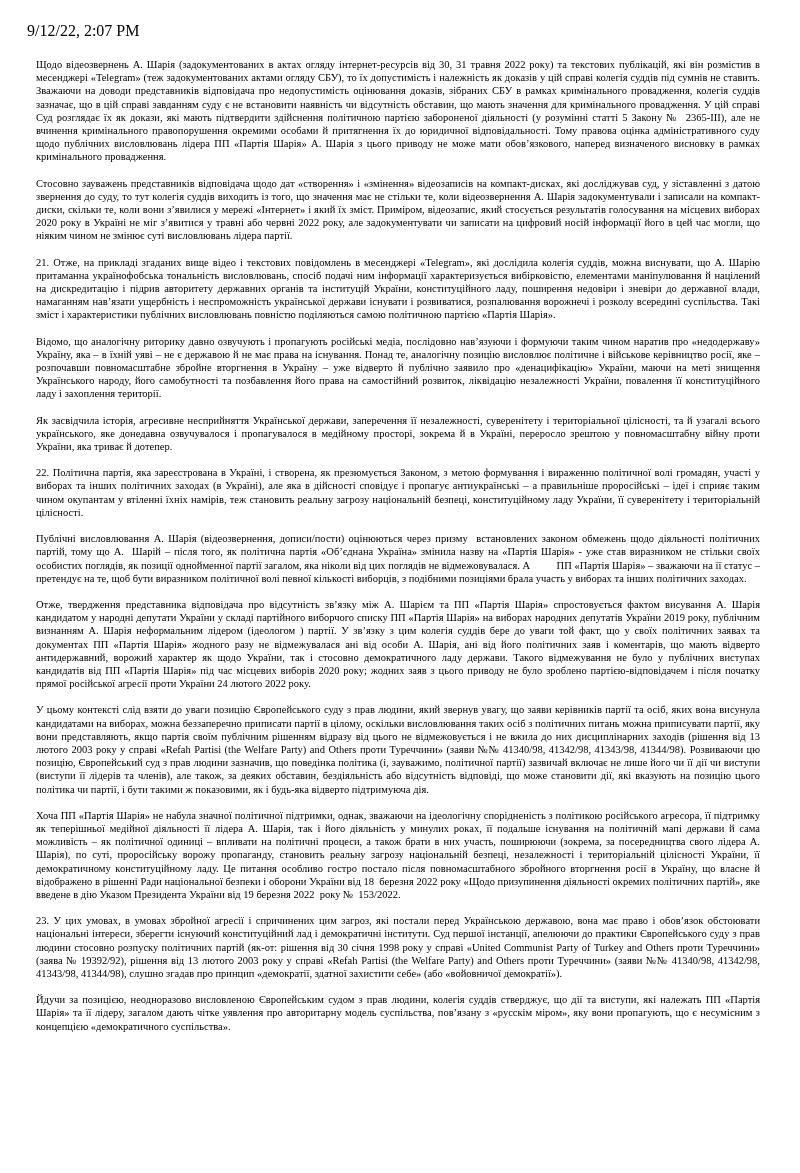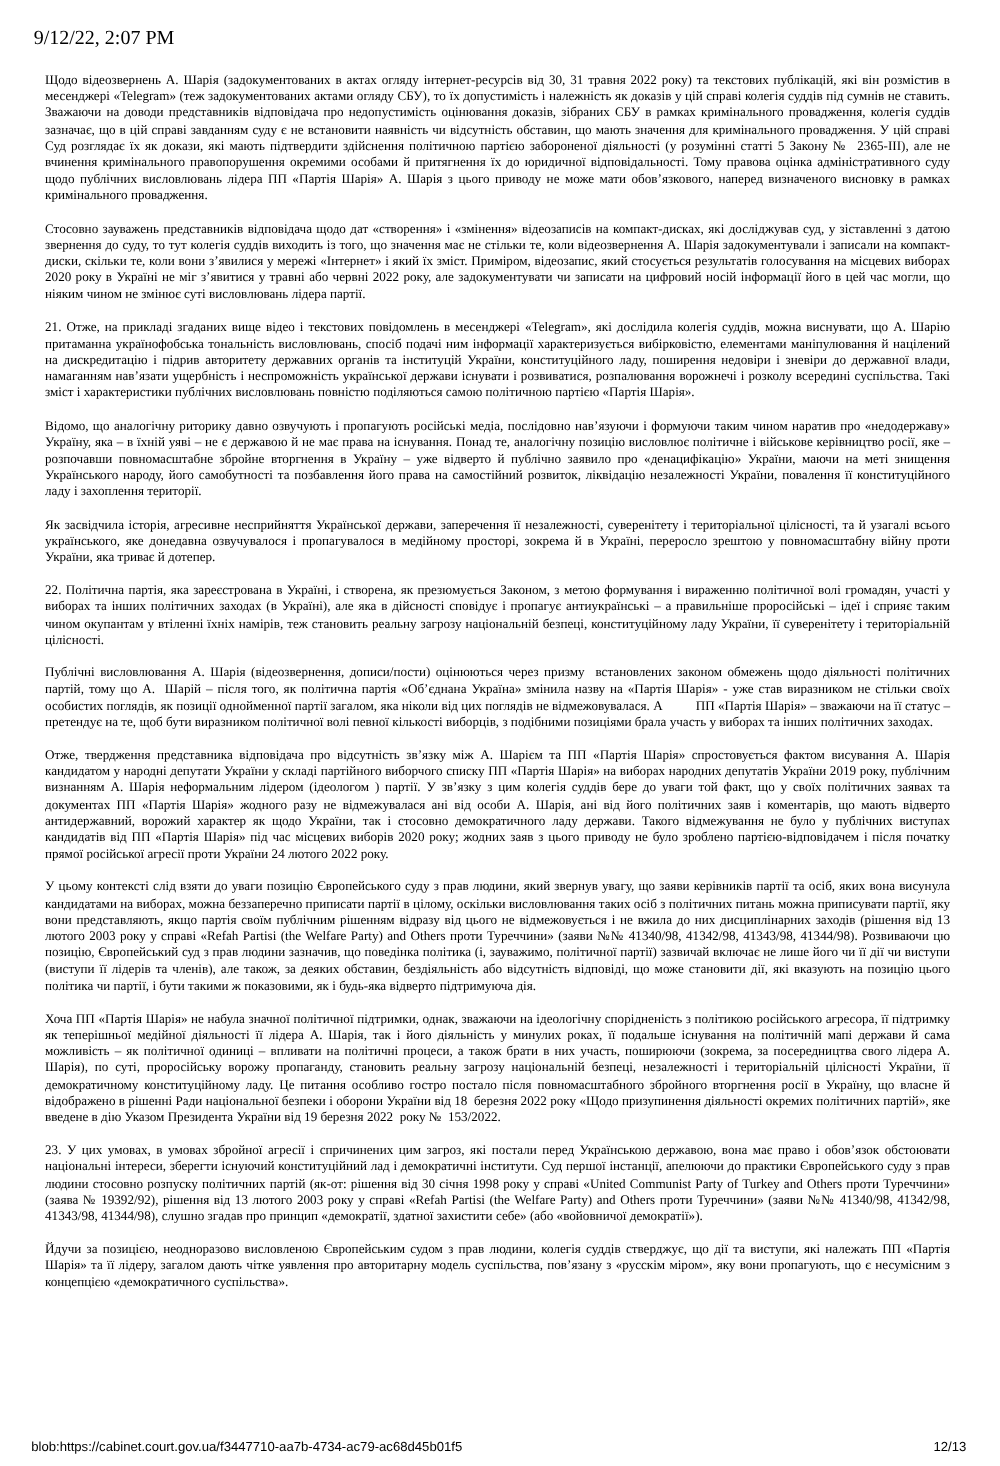--- a/index.html
+++ b/index.html
@@ -73,18 +73,14 @@
     <p><span>Як засвідчила історія, агресивне несприйняття Української держави, заперечення її незалежності, суверенітету і територіальної цілісності, та й узагалі всього українського, яке донедавна озвучувалося і пропагувалося в медійному просторі, зокрема й в Україні, переросло зрештою у повномасштабну війну проти України, яка триває й дотепер.</span></p>
     <p><b class="pnum">22.</b> <span>Політична партія, яка зареєстрована в Україні, і створена, як презюмується Законом, з метою формування і вираженню політичної волі громадян, участі у виборах та інших політичних заходах (в Україні), але яка в дійсності сповідує і пропагує антиукраїнські – а правильніше проросійські – ідеї і сприяє таким чином окупантам у втіленні їхніх намірів, теж становить реальну загрозу національній безпеці, конституційному ладу України, її суверенітету і територіальній цілісності.</span></p>
     <p><span>Публічні висловлювання А. Шарія (відеозвернення, дописи/пости) оцінюються через призму &nbsp;встановлених законом обмежень щодо діяльності політичних партій, тому що А. &nbsp;Шарій – після того, як політична партія «Об’єднана Україна» змінила назву на «Партія Шарія» - уже став виразником не стільки своїх особистих поглядів, як позиції однойменної партії загалом, яка ніколи від цих поглядів не відмежовувалася. А &nbsp;&nbsp;&nbsp;&nbsp;&nbsp;&nbsp;&nbsp;&nbsp;&nbsp;ПП «Партія Шарія» – зважаючи на її статус – претендує на те, щоб бути виразником політичної волі певної кількості виборців, з подібними позиціями брала участь у виборах та інших політичних заходах.</span></p>
     <p><span>Отже, твердження представника відповідача про відсутність зв’язку між А. Шарієм та ПП «Партія Шарія» спростовується фактом висування А. Шарія кандидатом у народні депутати України у складі партійного виборчого списку ПП «Партія Шарія» на виборах народних депутатів України 2019 року, публічним визнанням А. Шарія неформальним лідером (ідеологом ) партії. У зв’язку з цим колегія суддів бере до уваги той факт, що у своїх політичних заявах та документах ПП «Партія Шарія» жодного разу не відмежувалася ані від особи А. Шарія, ані від його політичних заяв і коментарів, що мають відверто антидержавний, ворожий характер як щодо України, так і стосовно демократичного ладу держави. Такого відмежування не було у публічних виступах кандидатів від ПП «Партія Шарія» під час місцевих виборів 2020 року; жодних заяв з цього приводу не було зроблено партією-відповідачем і після початку прямої російської агресії проти України 24 лютого 2022 року.</span></p>
     <p><span>У цьому контексті слід взяти до уваги позицію Європейського суду з прав людини, який звернув увагу, що заяви керівників партії та осіб, яких вона висунула кандидатами на виборах, можна беззаперечно приписати партії в цілому, оскільки висловлювання таких осіб з політичних питань можна приписувати партії, яку вони представляють, якщо партія своїм публічним рішенням відразу від цього не відмежовується і не вжила до них дисциплінарних заходів (рішення від 13 лютого 2003 року у справі «Refah Partisi (the Welfare Party) and Others проти Туреччини» (заяви №№ 41340/98, 41342/98, 41343/98, 41344/98). Розвиваючи цю позицію, Європейський суд з прав людини зазначив, що поведінка політика (і, зауважимо, політичної партії) зазвичай включає не лише його чи її дії чи виступи (виступи її лідерів та членів), але також, за деяких обставин, бездіяльність або відсутність відповіді, що може становити дії, які вказують на позицію цього політика чи партії, і бути такими ж показовими, як і будь-яка відверто підтримуюча дія.</span></p>
     <p><span>Хоча ПП «Партія Шарія» не набула значної політичної підтримки, однак, зважаючи на ідеологічну спорідненість з політикою російського агресора, її підтримку як теперішньої медійної діяльності її лідера А. Шарія, так і його діяльність у минулих роках, її подальше існування на політичній мапі держави й сама можливість – як політичної одиниці – впливати на політичні процеси, а також брати в них участь, поширюючи (зокрема, за посередництва свого лідера А. Шарія), по суті, проросійську ворожу пропаганду, становить реальну загрозу національній безпеці, незалежності і територіальній цілісності України, її демократичному конституційному ладу. Це питання особливо гостро постало після повномасштабного збройного вторгнення росії в Україну, що власне й відображено в рішенні Ради національної безпеки і оборони України від 18 &nbsp;березня 2022 року «Щодо призупинення діяльності окремих політичних партій», яке введене в дію Указом Президента України від 19 березня 2022 &nbsp;року №&nbsp; 153/2022.</span></p>
     <p><b class="pnum">23.</b> <span>У цих умовах, в умовах збройної агресії і спричинених цим загроз, які постали перед Українською державою, вона має право і обов’язок обстоювати національні інтереси, зберегти існуючий конституційний лад і демократичні інститути. Суд першої інстанції, апелюючи до практики Європейського суду з прав людини стосовно розпуску політичних партій (як-от: рішення від 30 січня 1998 року у справі «United Communist Party of Turkey and Others проти Туреччини» (заява № 19392/92), рішення від 13 лютого 2003 року у справі «Refah Partisi (the Welfare Party) and Others проти Туреччини» (заяви №№ 41340/98, 41342/98, 41343/98, 41344/98), слушно згадав про принцип «демократії, здатної захистити себе» (або «войовничої демократії»).</span></p>
     <p><span>Йдучи за позицією, неодноразово висловленою Європейським судом з прав людини, колегія суддів стверджує, що дії та виступи, які належать ПП «Партія Шарія» та її лідеру, загалом дають чітке уявлення про авторитарну модель суспільства, пов’язану з «русскім міром», яку вони пропагують, що є несумісним з концепцією «демократичного суспільства».</span></p>
   </div>
 
-  <div class="print-footer">
-    <span>blob:https://cabinet.court.gov.ua/f3447710-aa7b-4734-ac79-ac68d45b01f5</span>
-    <span>12/13</span>
-  </div>
 
 </div>
 
 </body></html>

